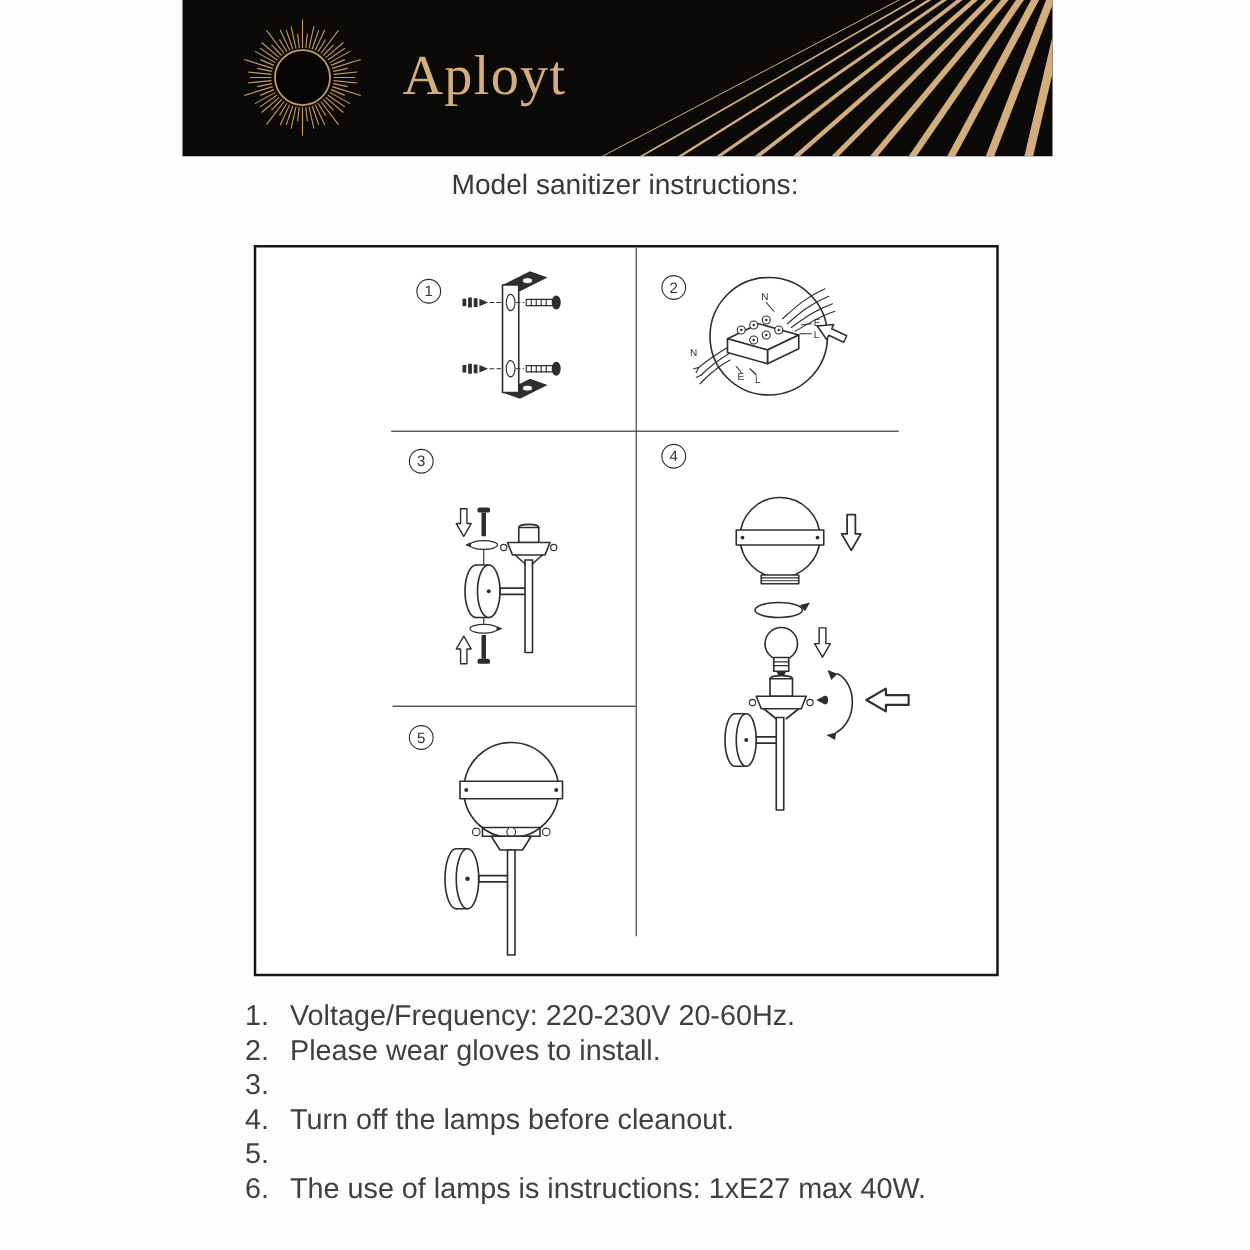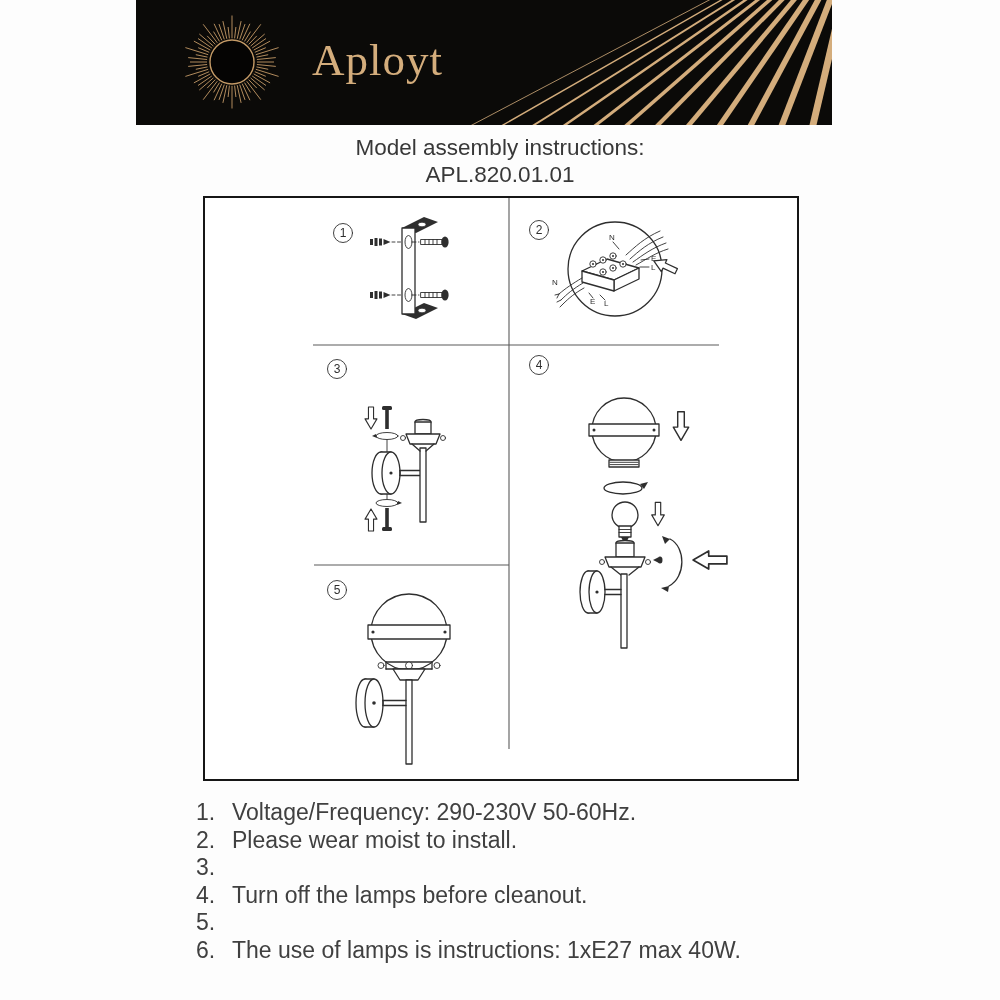--- a/index.html
+++ b/index.html
@@ -1,19 +1,19 @@
 <!DOCTYPE html>
 <html style="--banner-bg: #0b0a08; --gold: #c49a66; --gold-light: #d4ad7c; --ink: #2e2e2e; --text: #3d3d3d;"><head>
 <meta charset="utf-8">
 <style>
   html,body{margin:0;padding:0;background:#fff;}
   .page{position:relative;width:1000px;height:1000px;background:#fdfdfd;overflow:hidden;
         font-family:"Liberation Sans",sans-serif;color:var(--text,#3d3d3d);}
   
-  .banner{position:absolute;left:136px;top:0;width:696px;height:125px;
+  .banner{position:absolute;left:146px;top:0;width:696px;height:125px;
           background:var(--banner-bg,#0b0a08);overflow:hidden;}
   .banner svg{position:absolute;left:0;top:0;}
   .brand{position:absolute;left:176px;top:50%;transform:translateY(-56%);
          font-family:"Liberation Serif",serif;font-size:45px;font-weight:400;
          letter-spacing:1px;color:var(--gold-light,#d2ab79);}
   
   .title-block{position:absolute;left:0;top:134px;width:1000px;text-align:center;
                font-size:22.5px;line-height:27px;color:#383838;}
   
   .diagram-box{position:absolute;left:203px;top:196px;width:596px;height:585px;
@@ -117,22 +117,21 @@
           <line x1="119.8" y1="54.7" x2="142.6" y2="47.6" stroke="var(--gold,#c49a66)" stroke-width="0.9"></line>
           <line x1="120.5" y1="57.1" x2="132.2" y2="54.7" stroke="var(--gold,#c49a66)" stroke-width="0.9"></line>
           <line x1="120.9" y1="59.5" x2="139.8" y2="57.6" stroke="var(--gold,#c49a66)" stroke-width="0.9"></line>
         </g>
       <circle cx="96" cy="62" r="22" fill="#050403" stroke="var(--gold,#c49a66)" stroke-width="1.4"></circle>
     </svg>
     <div class="brand">Aployt</div>
   </header>
 
   <div class="title-block">
-    <div>Model assembly instructions:</div>
-    <div>APL.820.01.01</div>
+    <div>Model sanitizer instructions:</div>
   </div>
 
   <div class="diagram-box">
     <svg viewBox="0 0 592 581">
       <defs>
         <path id="oarrow" d="M-13,-3 H1 V-7 L13,0 L1,7 V3 H-13 Z"></path>
       </defs>
 
       <g>
         <line class="grayline" x1="304" y1="0" x2="304" y2="551"></line>
@@ -362,25 +361,25 @@
         <line class="ink" x1="178" y1="502.5" x2="201" y2="502.5"></line>
         <line class="ink" x1="178" y1="507.5" x2="201" y2="507.5"></line>
         <line class="ink" x1="178" y1="502.5" x2="178" y2="507.5"></line>
       </g>
     </svg>
   </div>
 
   <ol class="instructions">
     <li>
         <span class="num">1.</span>
-        <span>Voltage/Frequency: 290-230V 50-60Hz.</span>
+        <span>Voltage/Frequency: 220-230V 20-60Hz.</span>
       </li>
     <li>
         <span class="num">2.</span>
-        <span>Please wear moist to install.</span>
+        <span>Please wear gloves to install.</span>
       </li>
     <li>
         <span class="num">3.</span>
       </li>
     <li>
         <span class="num">4.</span>
         <span>Turn off the lamps before cleanout.</span>
       </li>
     <li>
         <span class="num">5.</span>

